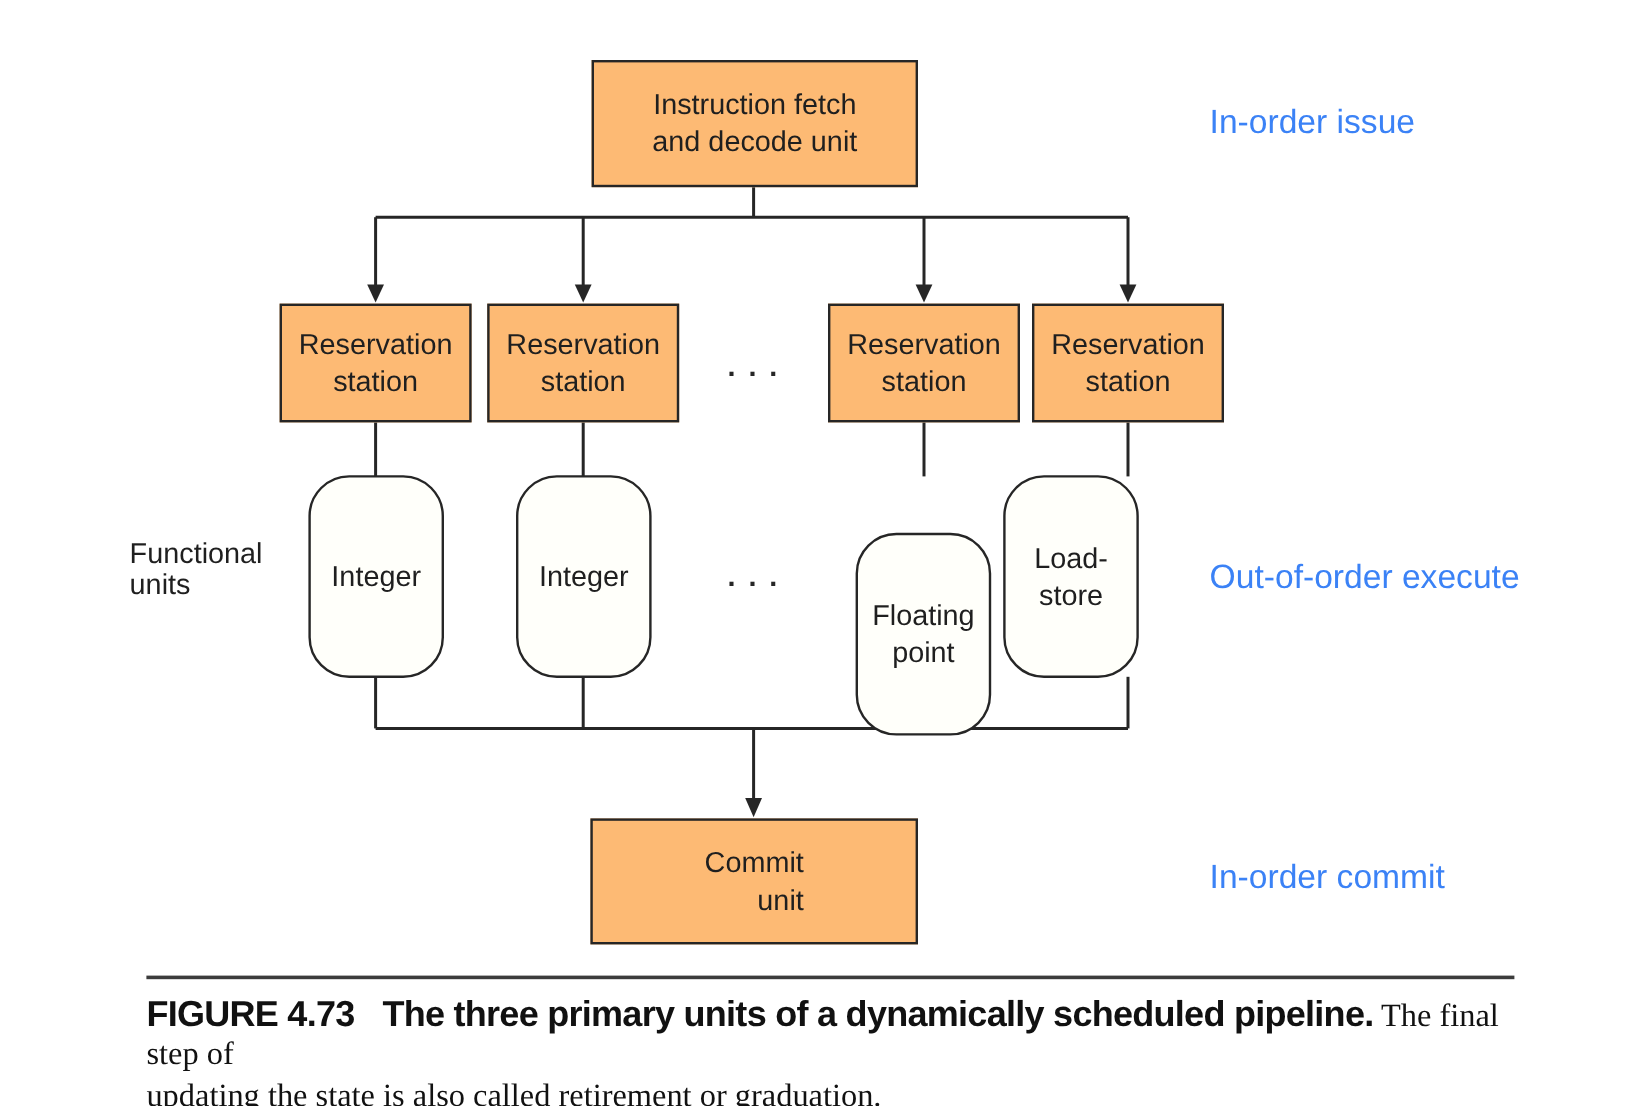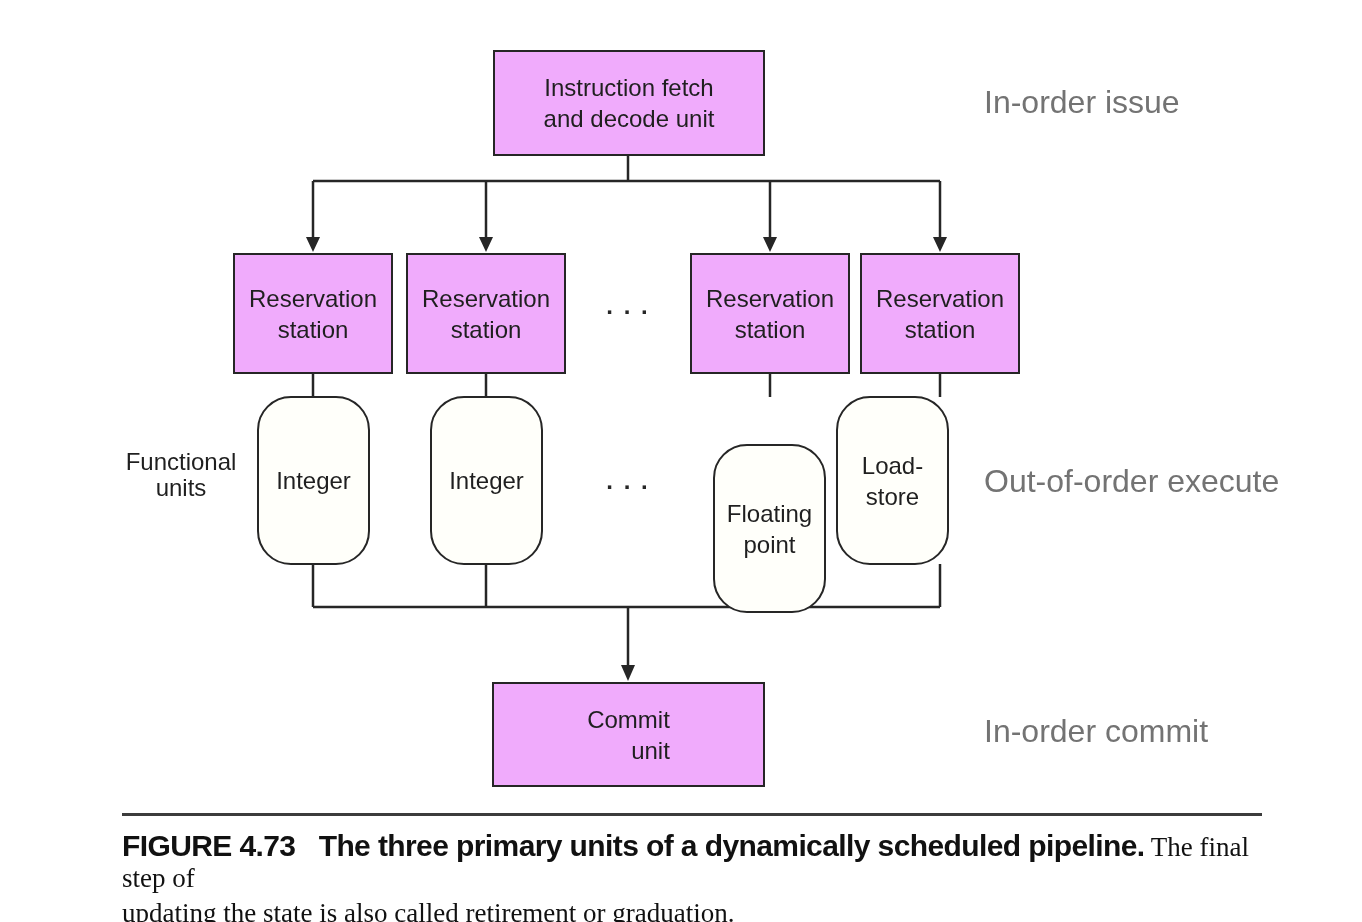--- a/index.html
+++ b/index.html
@@ -15,62 +15,61 @@
   }
   svg.wires { position: absolute; left: 0; top: 0; width: 1362px; height: 922px; }
 
   .node {
     position: absolute;
     display: flex;
     align-items: center;
     justify-content: center;
     text-align: center;
     border: 2.5px solid #262626;
-    background: #f0abfc;
+    background: #fdba74;
     font-size: 24px;
     line-height: 31px;
     white-space: pre-line;
     color: #1f1f1f;
   }
   .rect-node { border-radius: 0; }
   .fetch-node  { left: 493px; top: 50px;  width: 272px; height: 106px; }
   .commit-node { left: 492px; top: 682px; width: 273px; height: 105px; text-align: right; }
 
-  .rs-node { top: 253px; width: 160px; height: 121px; }
+  .rs-node { top: 253px; width: 160px; height: 99px; }
   .rs-1 { left: 233px; }
   .rs-2 { left: 406px; }
   .rs-3 { left: 690px; }
   .rs-4 { left: 860px; }
 
   .fu-node {
     top: 396px; width: 113px; height: 169px;
     border-radius: 34px;
     background: #fffffa;
   }
   .fu-1 { left: 257px; }
   .fu-2 { left: 430px; }
   .fu-3 { left: 713px; margin-top: 48px; }
   .fu-4 { left: 836px; }
 
   .side-label {
     position: absolute;
-    left: 984px;
-    font-size: 32px;
+    left: 1008px;
+    font-size: 28px;
     line-height: 30px;
     white-space: nowrap;
-    color: #737373;
+    color: #3b82f6;
   }
   .label-issue   { top: 87px; }
   .label-execute { top: 466px; }
   .label-commit  { top: 716px; }
 
   .group-label {
     position: absolute;
     left: 108px; top: 449px; width: 146px;
-    text-align: center;
     font-size: 24px;
     line-height: 26px;
     white-space: pre-line;
     color: #1f1f1f;
   }
 
   .ellipsis {
     position: absolute;
     width: 80px;
     text-align: center;

